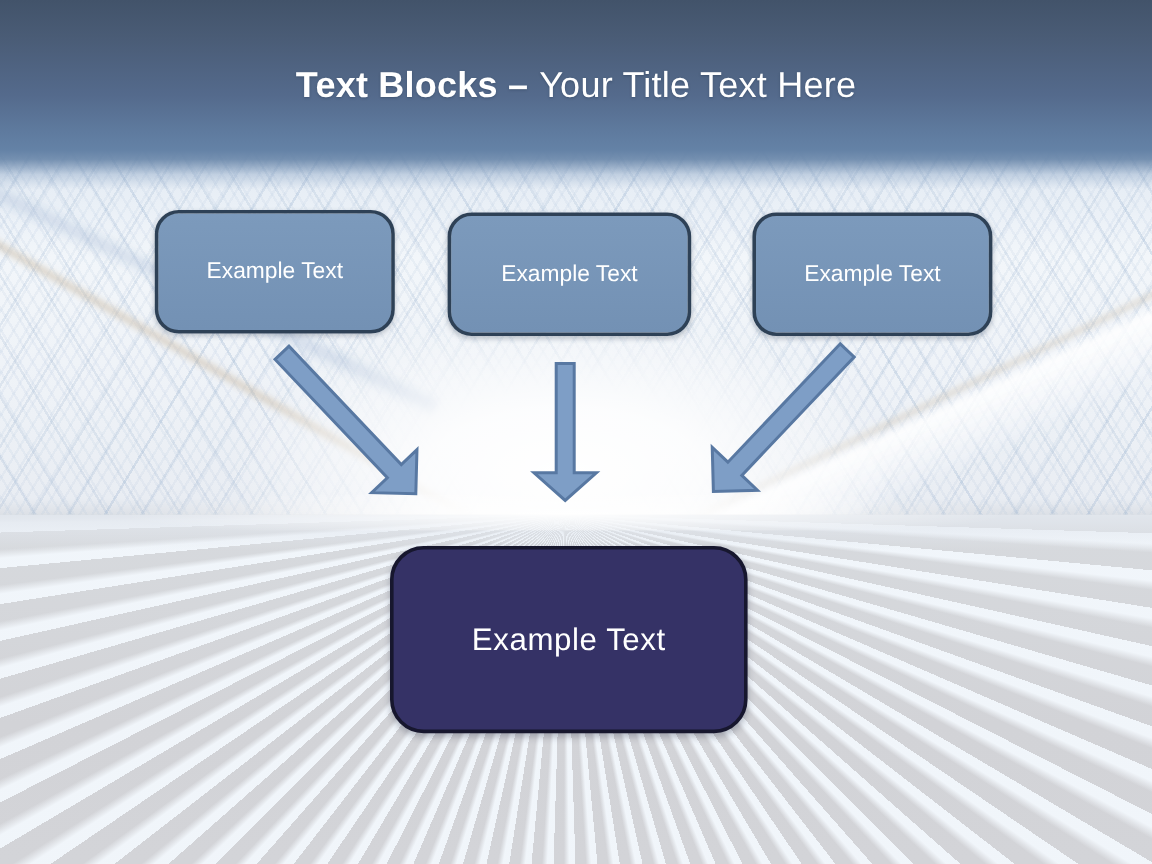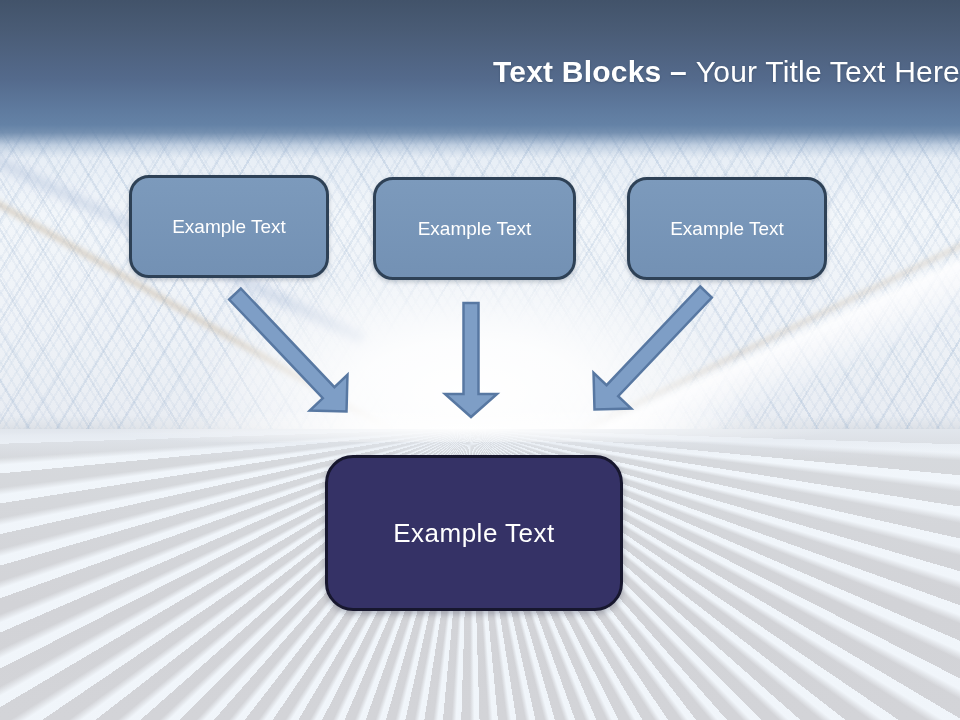--- a/index.html
+++ b/index.html
@@ -74,21 +74,21 @@
       #4a5c76 20%,
       #546a8c 50%,
       #5f7b9f 70%,
       var(--header-bottom,#6482a6) 79%,
       rgba(100,130,166,0.85) 84%,
       rgba(130,158,192,0.35) 92%,
       rgba(160,185,212,0) 100%);
   }
   .slide-title {
     position:absolute; left:0; top:52px; width:960px; margin:0;
-    text-align:right; color:var(--title-color,#ffffff);
+    text-align:center; color:var(--title-color,#ffffff);
     font-size:30px; line-height:40px; font-weight:400; letter-spacing:0.2px;
     text-shadow:0 1px 2px rgba(30,45,65,0.35);
   }
   .slide-title .t-bold { font-weight:700; }
   .slide-title .t-reg  { font-weight:400; margin-left:9px; }
 
   
   .arrows-layer { position:absolute; left:0; top:0; width:960px; height:720px; pointer-events:none; }
 
   

